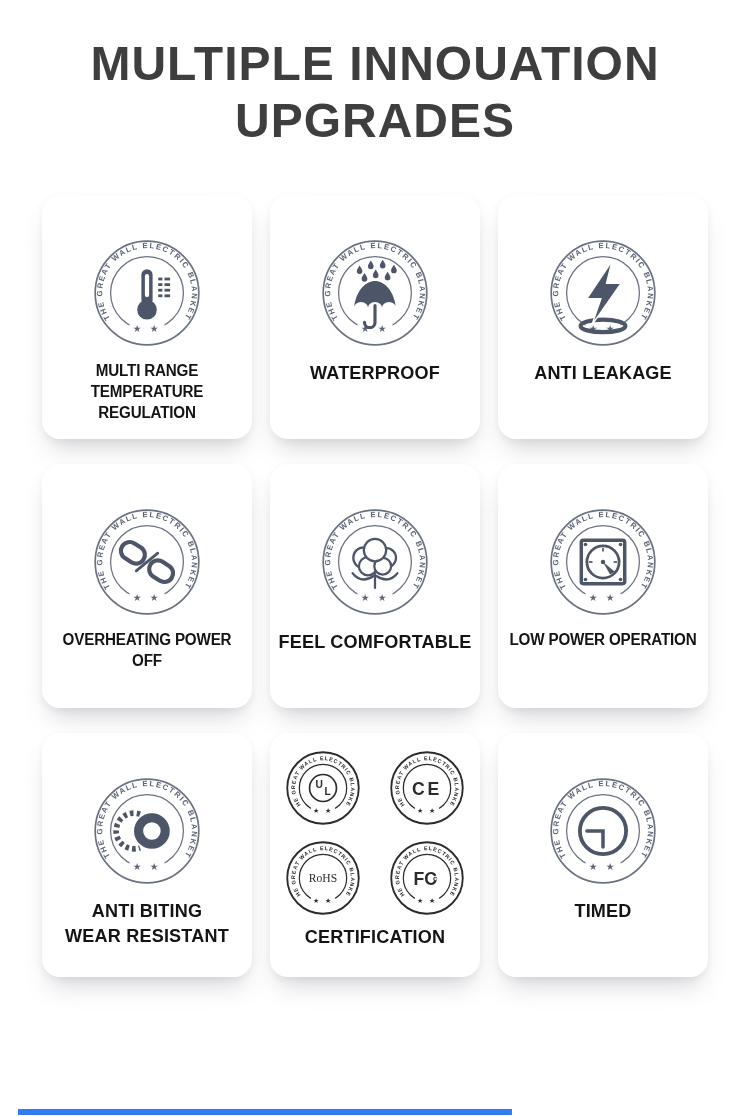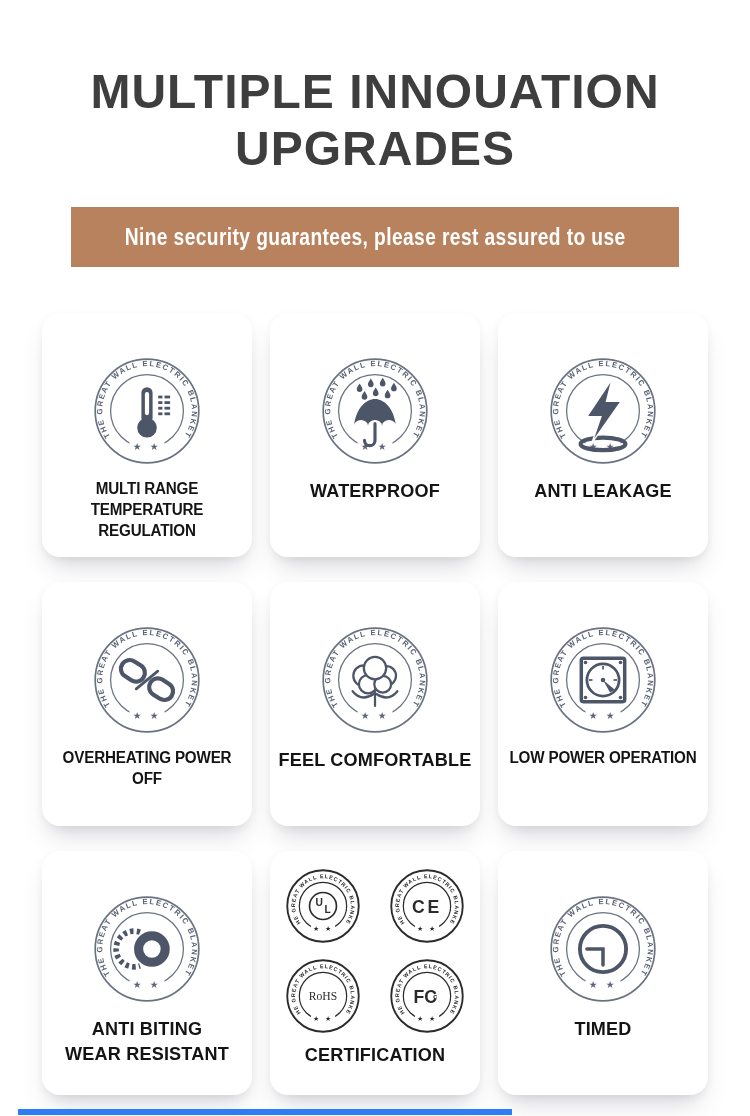--- a/index.html
+++ b/index.html
@@ -1,19 +1,19 @@
 <!DOCTYPE html>
 <html><head>
 <meta charset="utf-8">
 <style>
   html,body { margin:0; padding:0; background:#ffffff; font-family:"Liberation Sans", sans-serif; }
   .page { position:relative; width:750px; height:1116px; margin:0 auto; background:#ffffff; overflow:hidden; }
 
   .title {
-    padding-top:64px; width:680px; margin:0 auto; text-align:center;
+    padding-top:36px; width:680px; margin:0 auto; text-align:center;
     font-weight:bold; font-size:48px; line-height:1.18; color:#3e3e3e; letter-spacing:1px;
   }
 
   .banner {
     width:608px; height:60px; margin:30px auto 0;
     display:flex; align-items:center; justify-content:center;
     background:#b9825f;
   }
   .banner-text {
     color:#ffffff; font-weight:bold; font-size:24px; white-space:nowrap;
@@ -47,23 +47,20 @@
   .cert .label { margin-top:8px; }
 
   .strip { position:absolute; left:18px; bottom:1px; width:494px; height:6px; background:#2e7cf6; }
 </style>
 </head>
 <body>
 
 <div class="page">
   <div class="title" style="color: rgb(62, 62, 62);">MULTIPLE INNOUATION UPGRADES</div>
 
-  <div class="banner" style="background: rgb(185, 130, 95);">
-    <div class="banner-text">Nine security guarantees, please rest assured to use</div>
-  </div>
 
   <div class="grid" id="cards-grid">
       <div class="card">
         <svg class="seal" viewBox="0 0 160 160">
     <defs>
             <path id="arc0" d="M 31,121 A 64,64 0 1 1 129,121" fill="none"></path>
           </defs>
     <circle cx="80" cy="80" r="74" fill="none" stroke="#6a7181" stroke-width="2.4"></circle>
     <text font-size="11" letter-spacing="2.2" fill="#5c6476" font-weight="bold">
       <textPath href="#arc0" startOffset="50%" text-anchor="middle">THE GREAT WALL ELECTRIC BLANKET</textPath>

